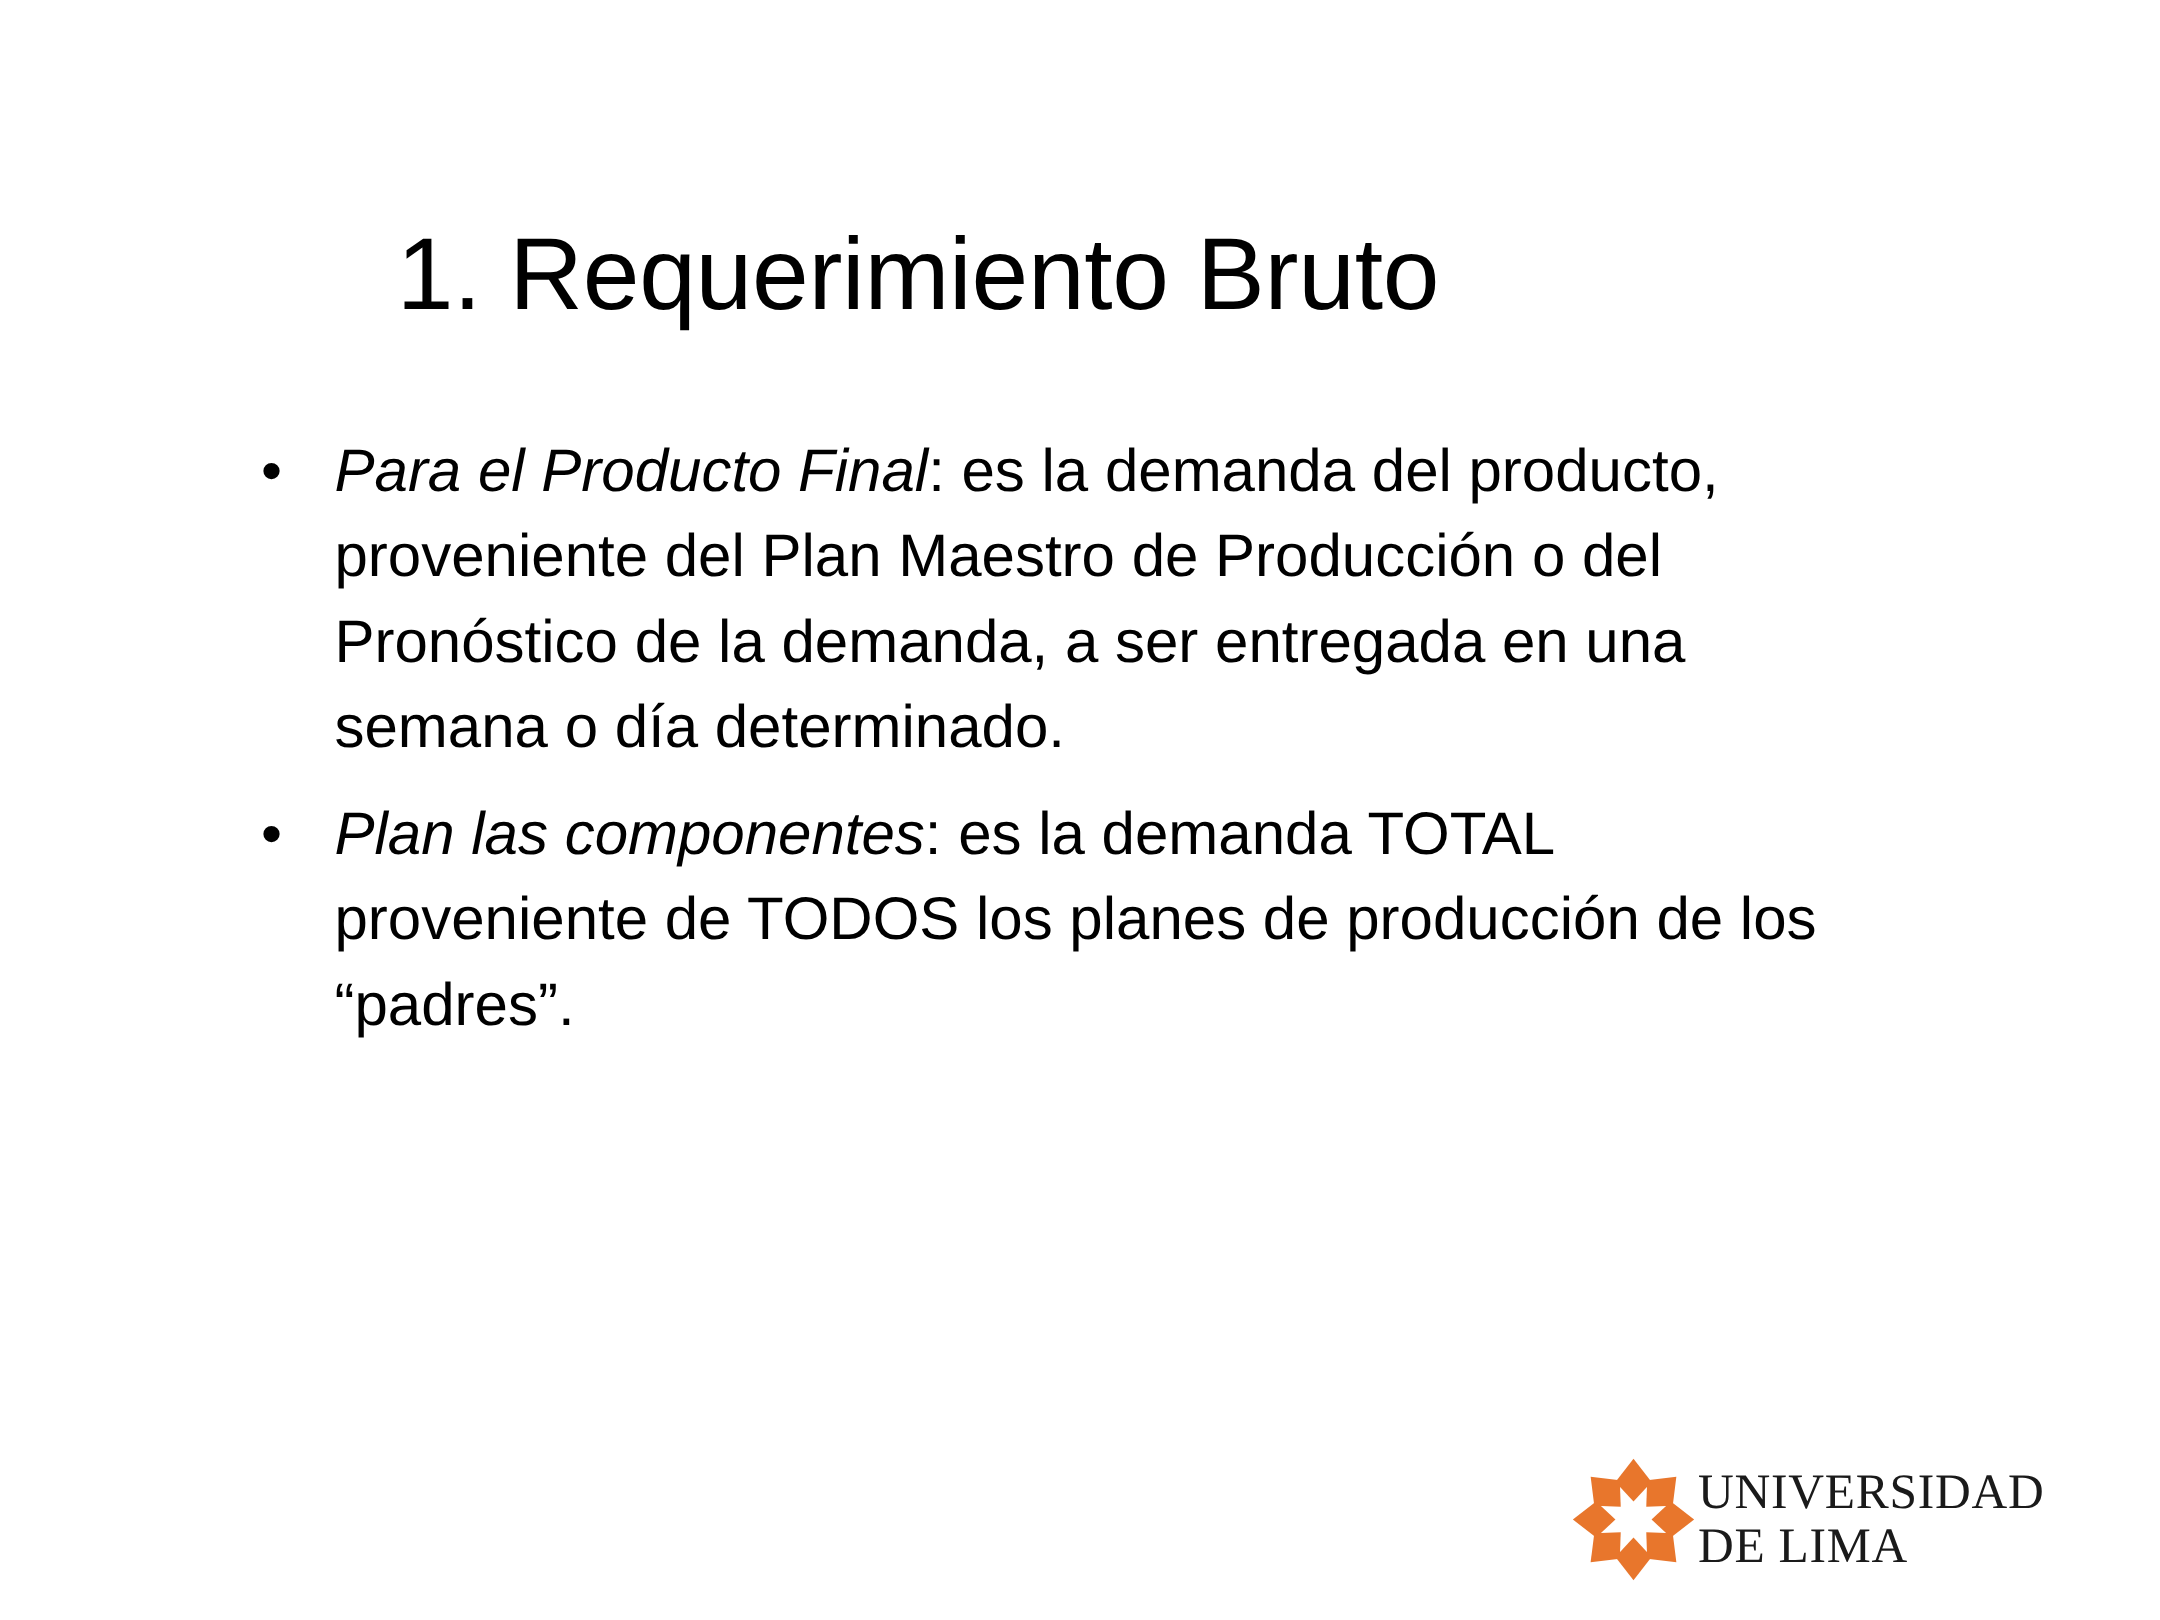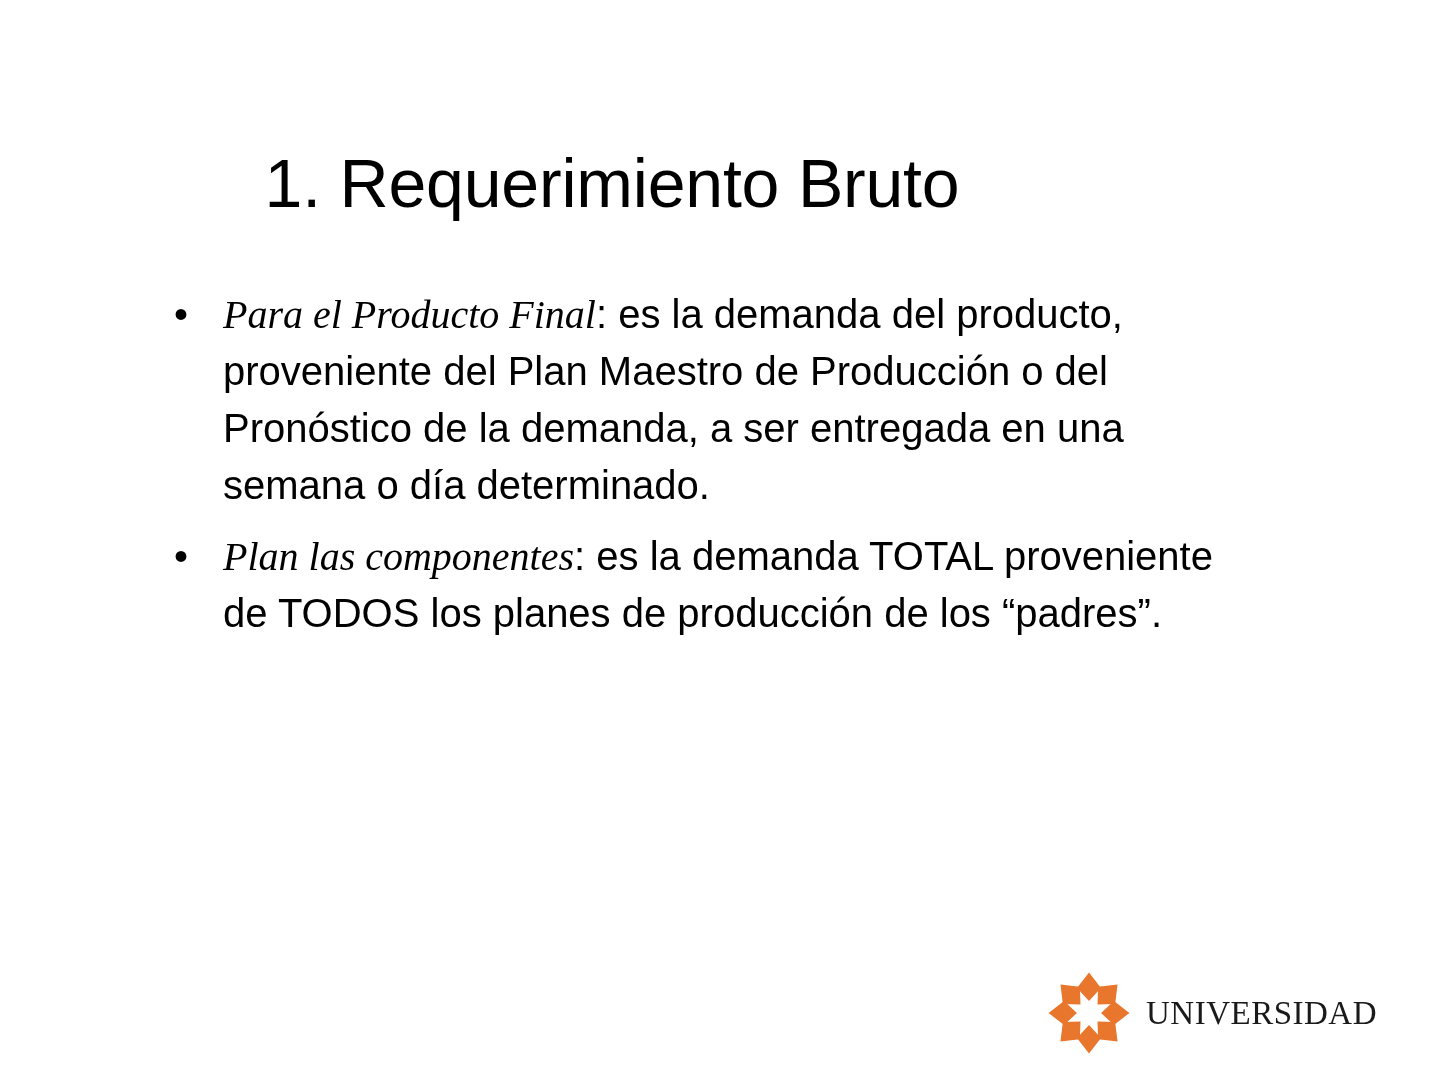--- a/index.html
+++ b/index.html
@@ -63,33 +63,31 @@
     font-size: 40px;
     line-height: 57px;
     color: #000000;
     text-align: left;
   }
   .bullet-text {
     display: block;
   }
   .em-lead {
     font-style: italic;
-    font-family: Liberation Serif, serif;
   }
 
   
   .logo {
     position: absolute;
     left: 1046px;
     top: 970px;
     width: 350px;
     height: 86px;
     display: flex;
     align-items: center;
-    gap: 14px;
   }
   .logo-mark {
     width: 86px;
     height: 86px;
     flex: 0 0 86px;
   }
   .logo-wordmark {
     font-family: "Liberation Serif", serif;
     font-size: 33px;
     line-height: 36px;
@@ -149,16 +147,17 @@
             <path d="M0,-14 L14,-29 L0,-47 L-14,-29 Z"></path>
           </g>
           <g transform="rotate(315)">
             <path d="M0,-14 L14,-29 L0,-47 L-14,-29 Z"></path>
           </g>
         </g>
       </g>
     </svg>
     <div class="logo-wordmark">
       <span class="line">UNIVERSIDAD</span>
+      <span class="line">DE LIMA</span>
     </div>
   </div>
 
 </div>
 
 </body></html>

